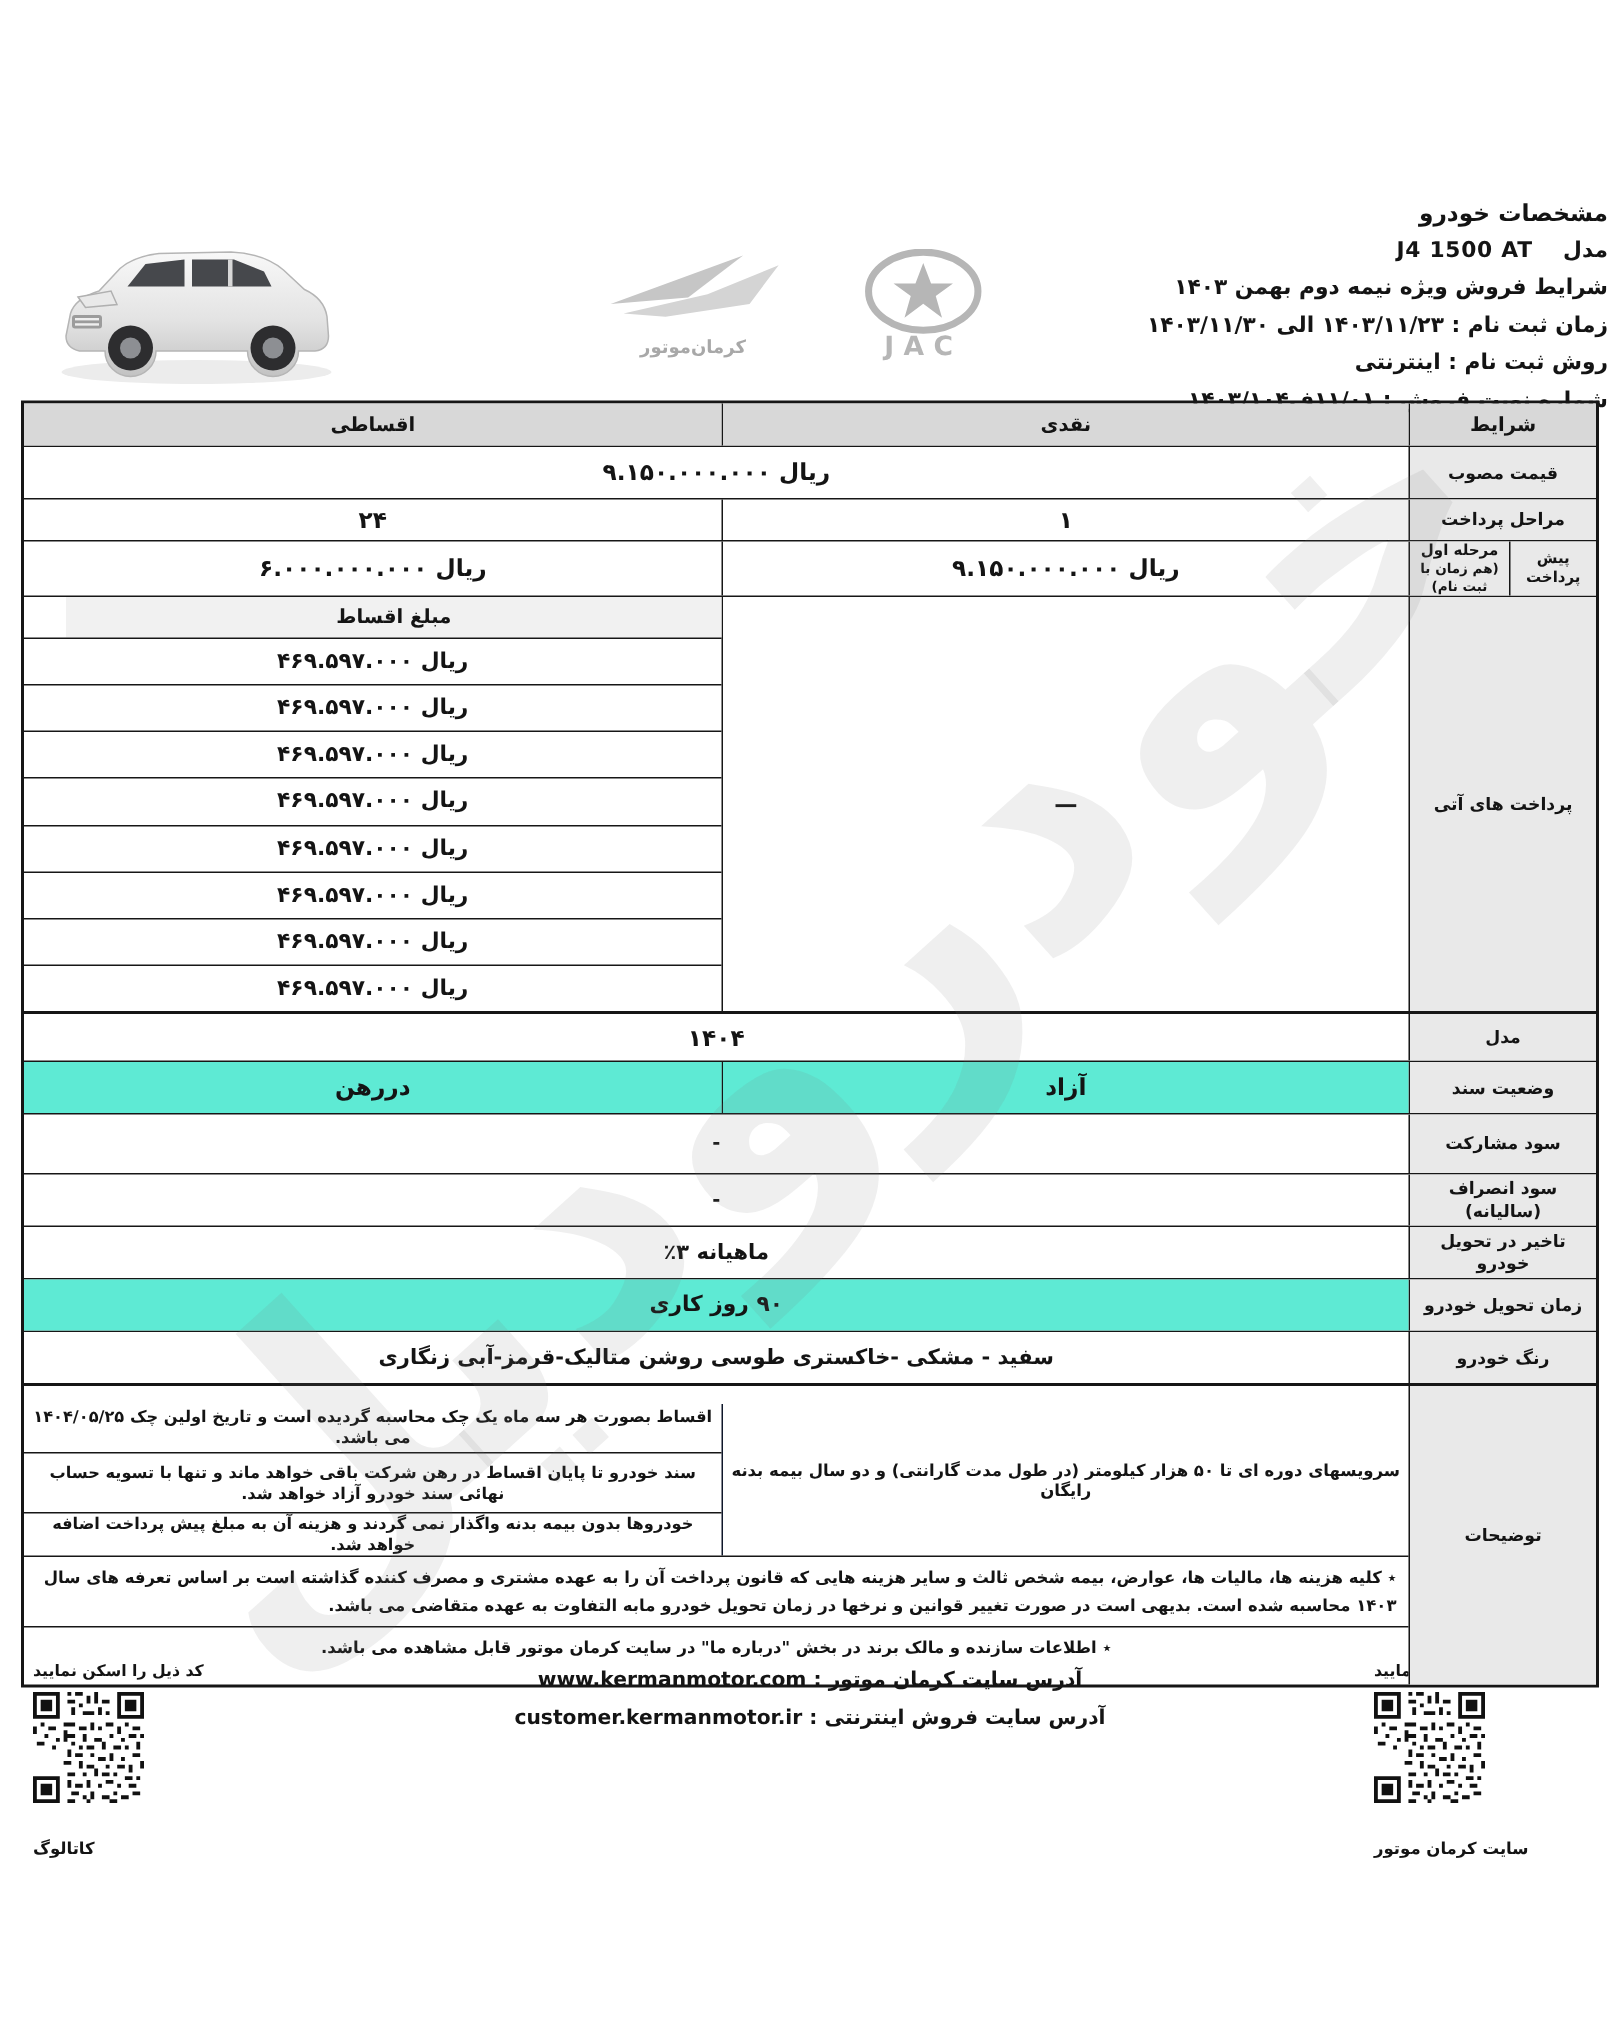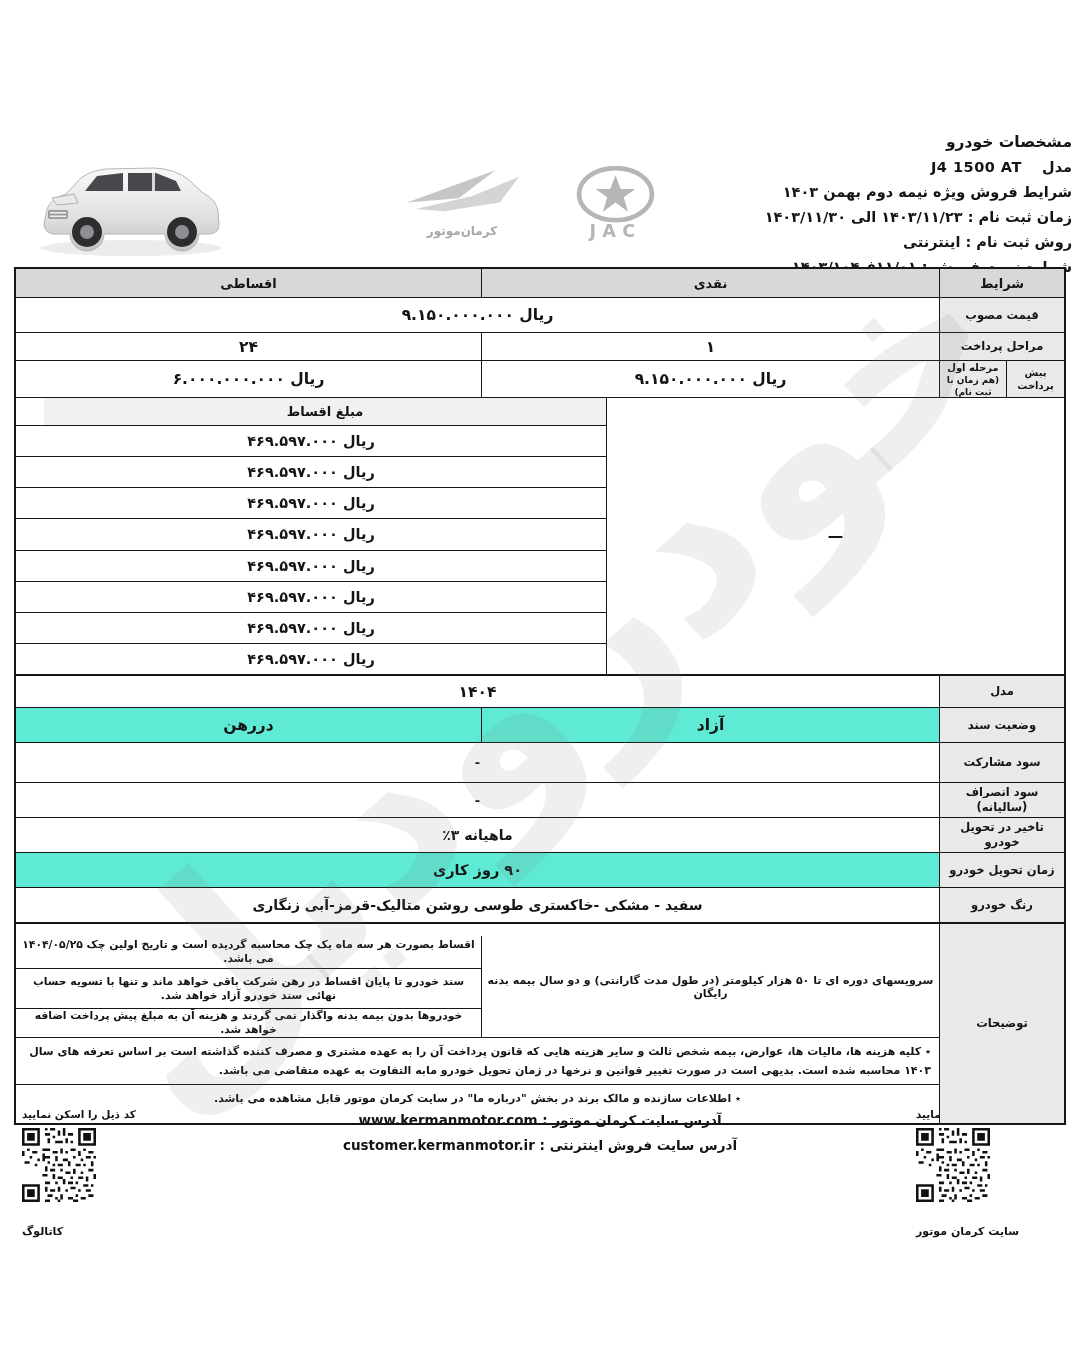--- a/index.html
+++ b/index.html
@@ -162,20 +162,21 @@
       <div class="c w-pp g2 smalllbl">پیش پرداخت</div>
       <div class="c w-stage g2" style="flex-direction:column">
         <div class="smalllbl">مرحله اول</div>
         <div class="tiny">(هم زمان با ثبت نام)</div>
       </div>
       <div class="c w-cash val num">۹.۱۵۰.۰۰۰.۰۰۰ ریال</div>
       <div class="c w-inst val num">۶.۰۰۰.۰۰۰.۰۰۰ ریال</div>
     </div>
 
     <div class="trow h277">
+      <div class="c w-label g2 lbl">پرداخت های آتی</div>
       <div class="c w-cash val">—</div>
       <div class="c w-inst instcol">
         <div class="instrow head g3">مبلغ اقساط</div>
         <div class="instrow num">۴۶۹.۵۹۷.۰۰۰ ریال</div>
         <div class="instrow num">۴۶۹.۵۹۷.۰۰۰ ریال</div>
         <div class="instrow num">۴۶۹.۵۹۷.۰۰۰ ریال</div>
         <div class="instrow num">۴۶۹.۵۹۷.۰۰۰ ریال</div>
         <div class="instrow num">۴۶۹.۵۹۷.۰۰۰ ریال</div>
         <div class="instrow num">۴۶۹.۵۹۷.۰۰۰ ریال</div>
         <div class="instrow num">۴۶۹.۵۹۷.۰۰۰ ریال</div>

